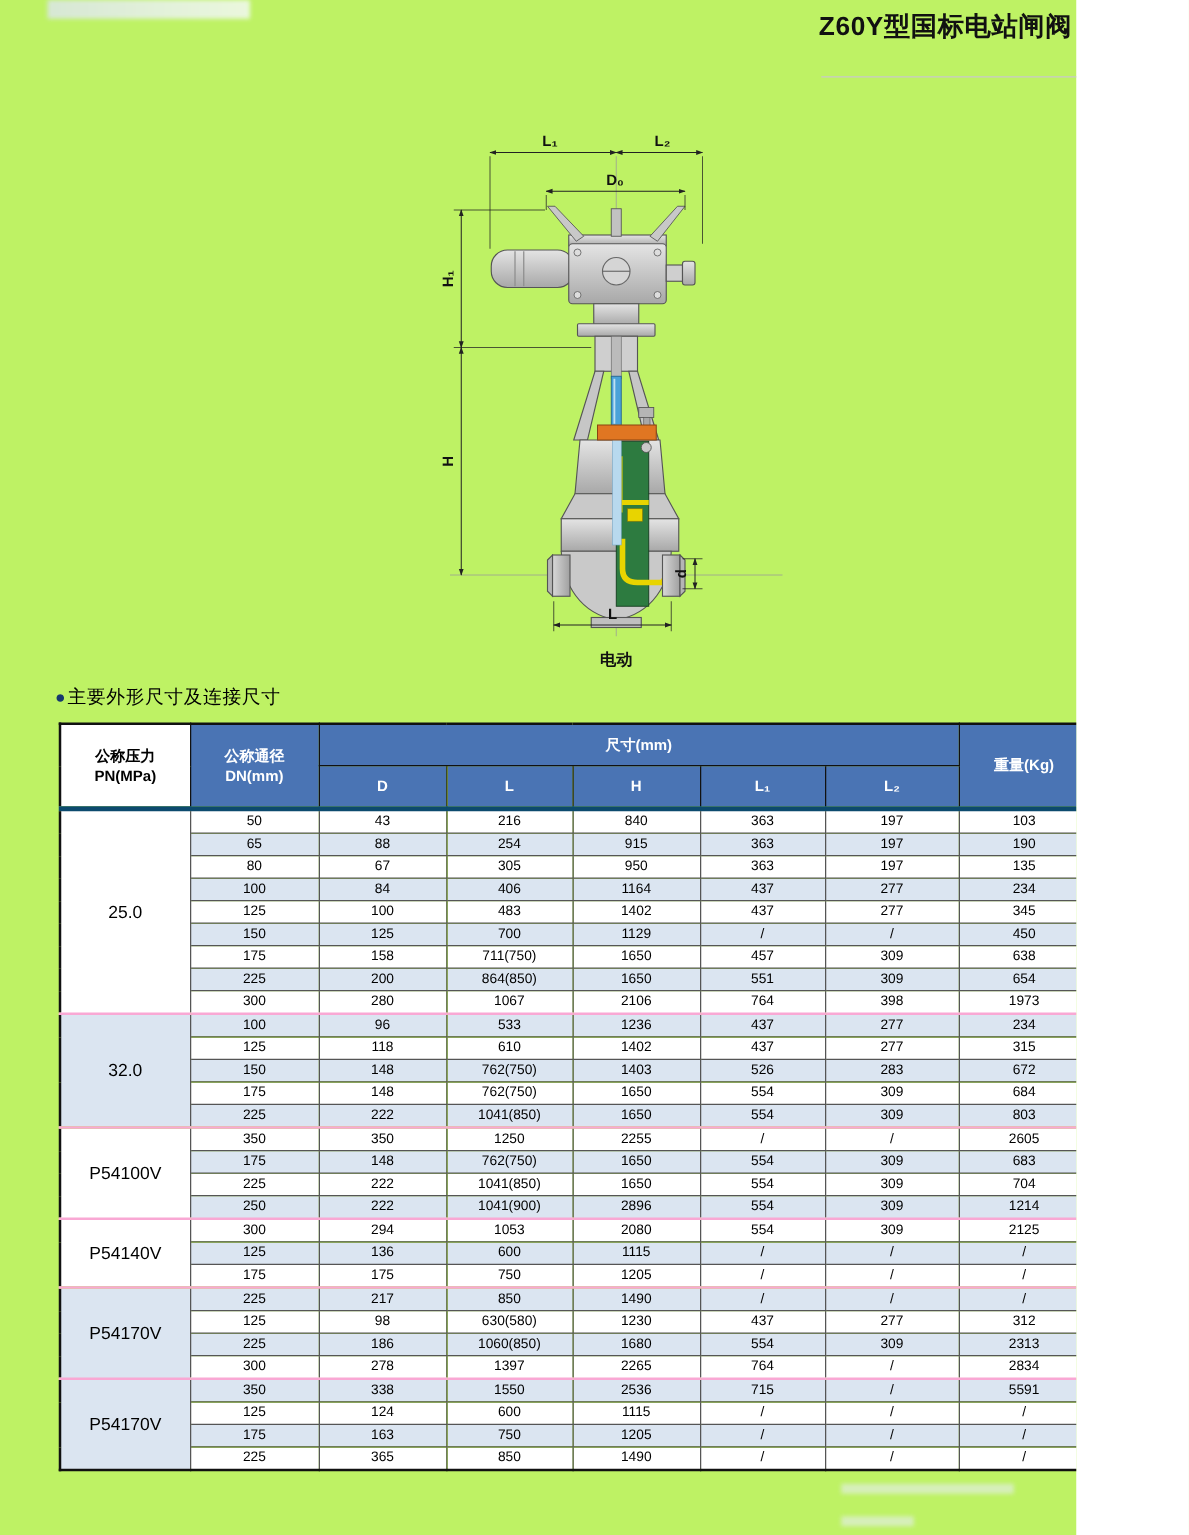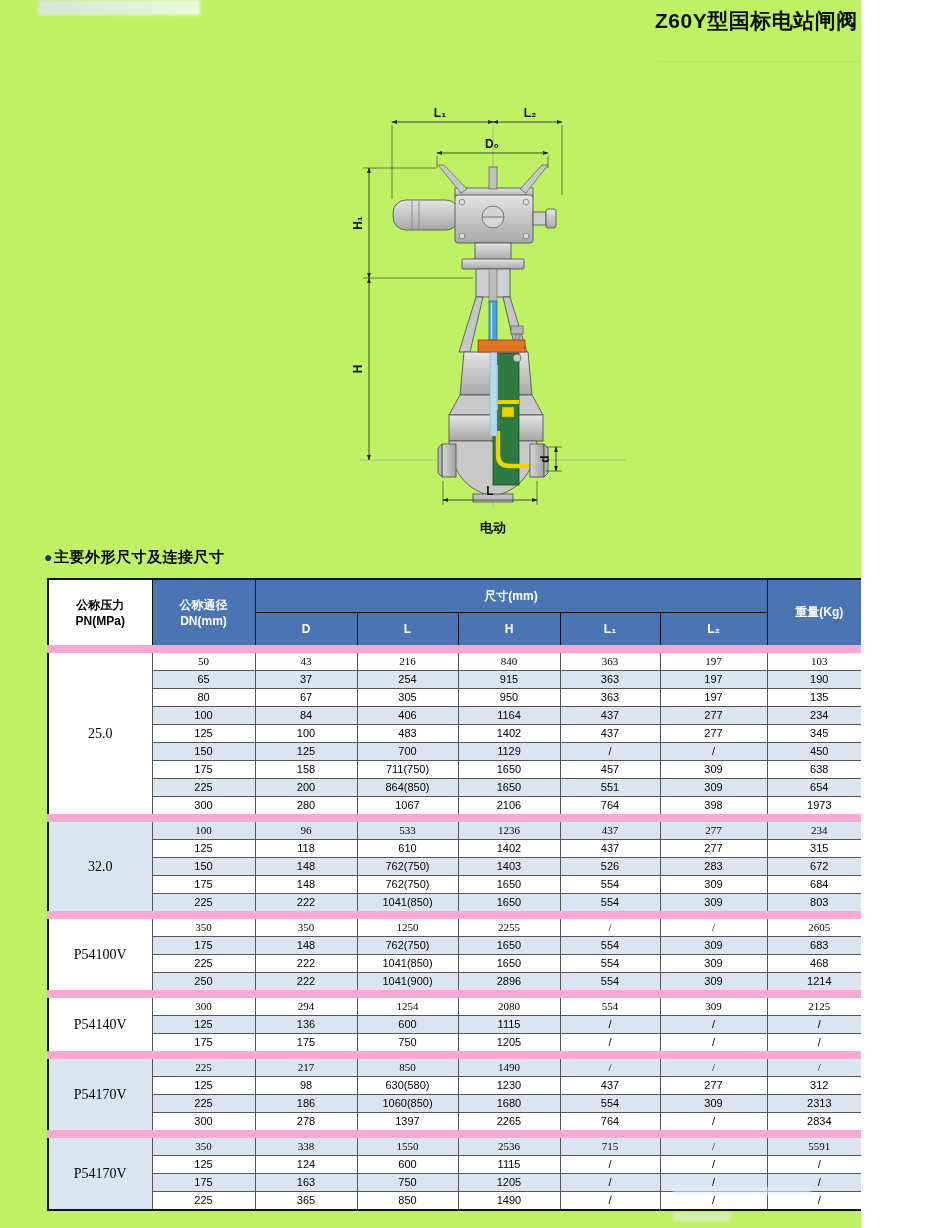--- a/index.html
+++ b/index.html
@@ -24,21 +24,21 @@
     position:absolute; left:673px; top:1187px; width:138px; height:8px;
     background:#e7edf4; filter:blur(1.5px); opacity:.6;
   }
   .footer-smudge-2 {
     position:absolute; left:673px; top:1213px; width:58px; height:8px;
     background:#e7edf4; filter:blur(1.5px); opacity:.6;
   }
   .drawing-svg { position:absolute; left:340px; top:95px; }
 
   .section-heading {
-    position:absolute; left:44px; top:548px; font-size:15px; font-weight:bold;
+    position:absolute; left:44px; top:548px; font-size:15px; font-weight:normal;
     color:#000; letter-spacing:0.5px; white-space:nowrap;
   }
   .section-heading .bullet { color:var(--accent-navy,#16386e); margin-right:1px; font-size:14px; }
 
   table.dims {
     position:absolute; left:47px; top:578px; width:824px;
     border-collapse:collapse; table-layout:fixed;
     border:2px solid #111;
     font-size:11px; color:#000;
   }
@@ -51,21 +51,21 @@
   table.dims thead tr.h2 th { height:32px; }
   th.head-blue {
     background:var(--header-blue,#4a74b4); color:#fff;
     font-weight:bold; font-size:12px;
   }
   th.head-white { background:#ffffff; color:#000; font-weight:bold; font-size:12px; }
   table.dims thead { border-bottom:4px solid #0c4a6e; }
   table.dims td { height:17px; line-height:17px; background:#ffffff; }
   table.dims tr.alt td { background:var(--row-alt,#dbe5f1); }
   table.dims td.pressure-cell { background:#ffffff; font-size:14px; }
-  table.dims tr.group-start td { border-top:8px solid #f9a8d4;font-family:Liberation Serif, serif; }
+  table.dims tr.group-start td { border-top:2px solid #f9a8d4; }
 </style>
 </head>
 <body>
 
 <div class="page">
 
   <div class="logo-smudge"></div>
 
   <div class="page-title">Z60Y型国标电站闸阀</div>
   <div class="title-rule"></div>
@@ -218,21 +218,21 @@
           <td>50</td>
           <td>43</td>
           <td>216</td>
           <td>840</td>
           <td>363</td>
           <td>197</td>
           <td>103</td>
         </tr>
         <tr class="alt">
           <td>65</td>
-          <td>37</td>
+          <td>88</td>
           <td>254</td>
           <td>915</td>
           <td>363</td>
           <td>197</td>
           <td>190</td>
         </tr>
         <tr>
           <td>80</td>
           <td>67</td>
           <td>305</td>
@@ -360,36 +360,36 @@
           <td>309</td>
           <td>683</td>
         </tr>
         <tr>
           <td>225</td>
           <td>222</td>
           <td>1041(850)</td>
           <td>1650</td>
           <td>554</td>
           <td>309</td>
-          <td>468</td>
+          <td>704</td>
         </tr>
         <tr class="alt">
           <td>250</td>
           <td>222</td>
           <td>1041(900)</td>
           <td>2896</td>
           <td>554</td>
           <td>309</td>
           <td>1214</td>
         </tr>
         <tr class="group-start">
           <td rowspan="3" class="pressure-cell">P54140V</td>
           <td>300</td>
           <td>294</td>
-          <td>1254</td>
+          <td>1053</td>
           <td>2080</td>
           <td>554</td>
           <td>309</td>
           <td>2125</td>
         </tr>
         <tr class="alt">
           <td>125</td>
           <td>136</td>
           <td>600</td>
           <td>1115</td>

